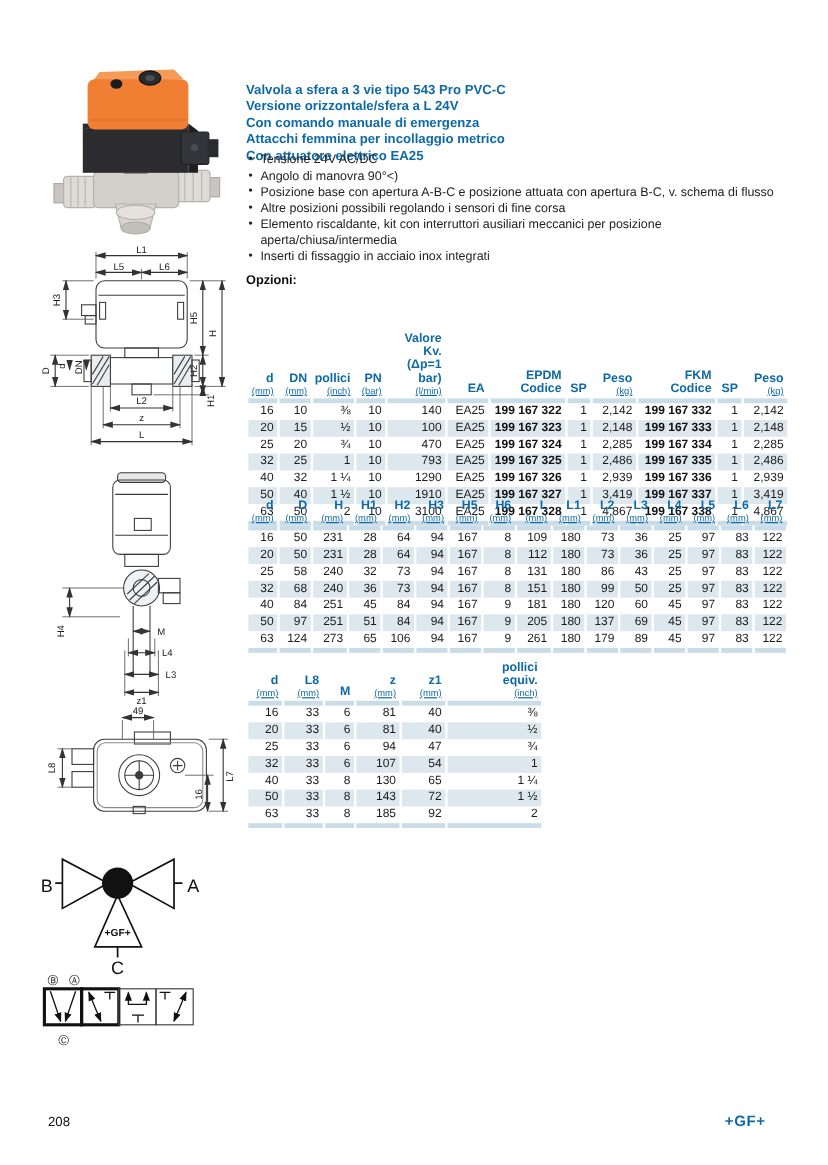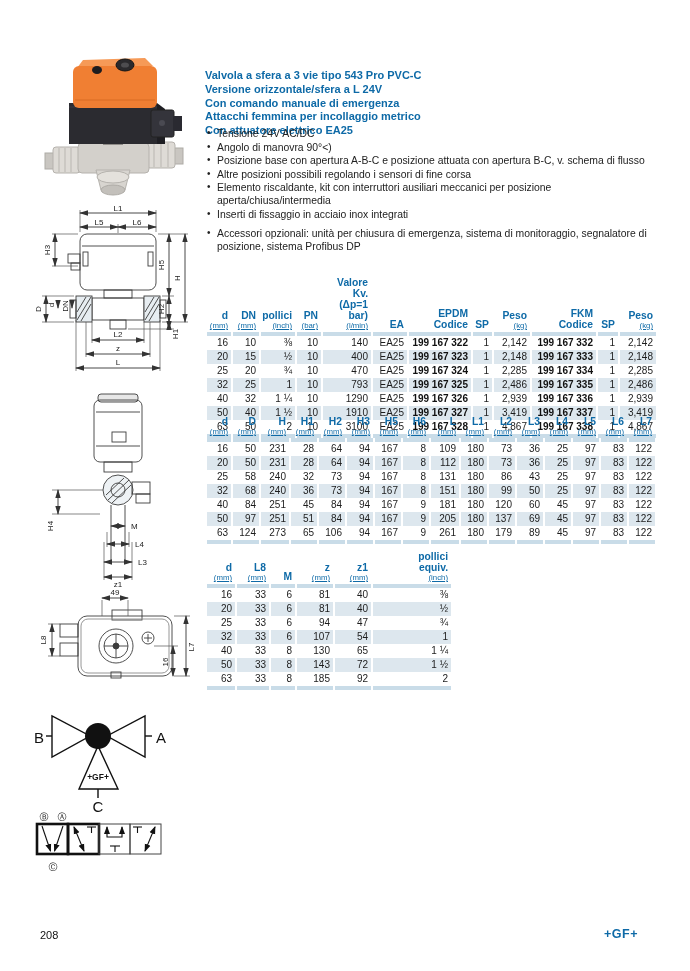--- a/index.html
+++ b/index.html
@@ -97,23 +97,21 @@
 
 <div class="abs copy">
   <ul>
       <li>Tensione 24V AC/DC</li>
       <li>Angolo di manovra 90°&lt;)</li>
       <li>Posizione base con apertura A-B-C e posizione attuata con apertura B-C, v. schema di flusso</li>
       <li>Altre posizioni possibili regolando i sensori di fine corsa</li>
       <li>Elemento riscaldante, kit con interruttori ausiliari meccanici per posizione aperta/chiusa/intermedia</li>
       <li>Inserti di fissaggio in acciaio inox integrati</li>
     </ul>
-  <ul>
-      <li>Accessori opzionali: unità per chiusura di emergenza, sistema di monitoraggio, segnalatore di posizione, sistema Profibus DP</li>
-    </ul>
+  <h4>Opzioni:</h4>
 </div>
 
 <table class="abs t1">
     <colgroup>
       <col style="width: 26px;">
       <col style="width: 28px;">
       <col style="width: 36px;">
       <col style="width: 26px;">
       <col style="width: 50px;">
       <col style="width: 36px;">
@@ -201,21 +199,21 @@
         <td>2,142</td>
         <td class="b">199 167 332</td>
         <td>1</td>
         <td>2,142</td>
       </tr>
       <tr class="shaded">
         <td>20</td>
         <td>15</td>
         <td>½</td>
         <td>10</td>
-        <td>400</td>
+        <td>100</td>
         <td>EA25</td>
         <td class="b">199 167 323</td>
         <td>1</td>
         <td>2,148</td>
         <td class="b">199 167 333</td>
         <td>1</td>
         <td>2,148</td>
       </tr>
       <tr>
         <td>25</td>

